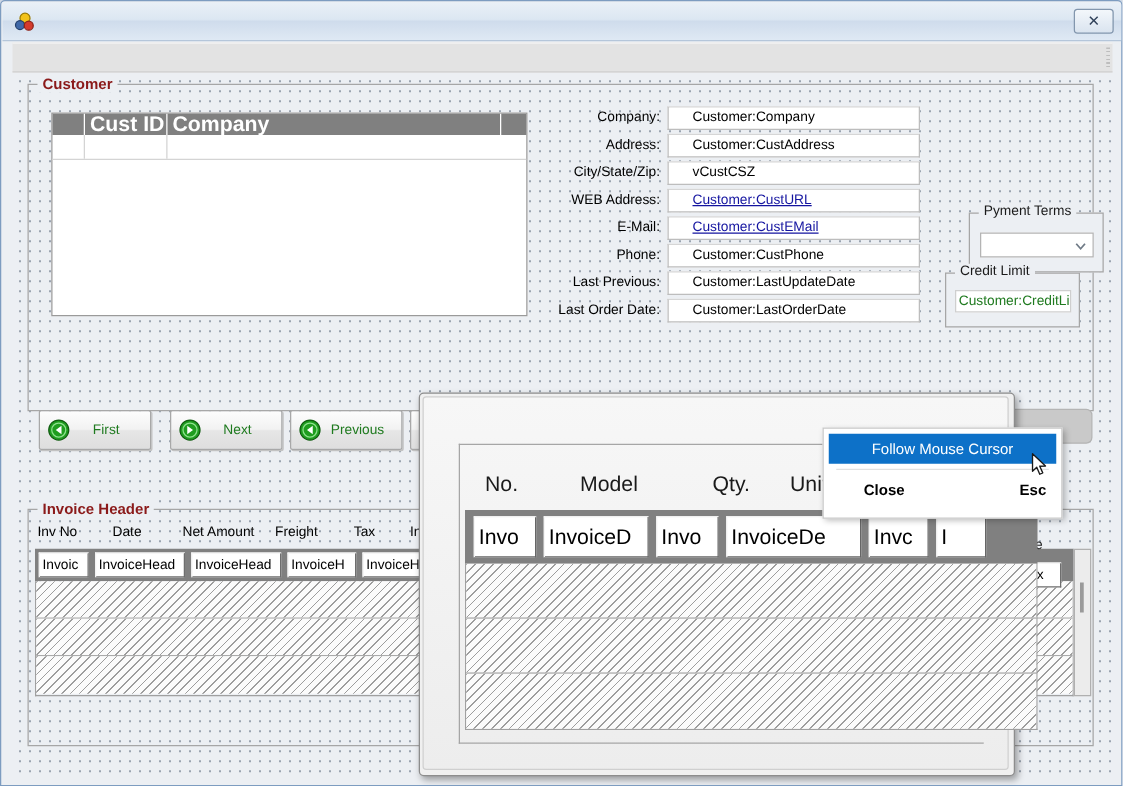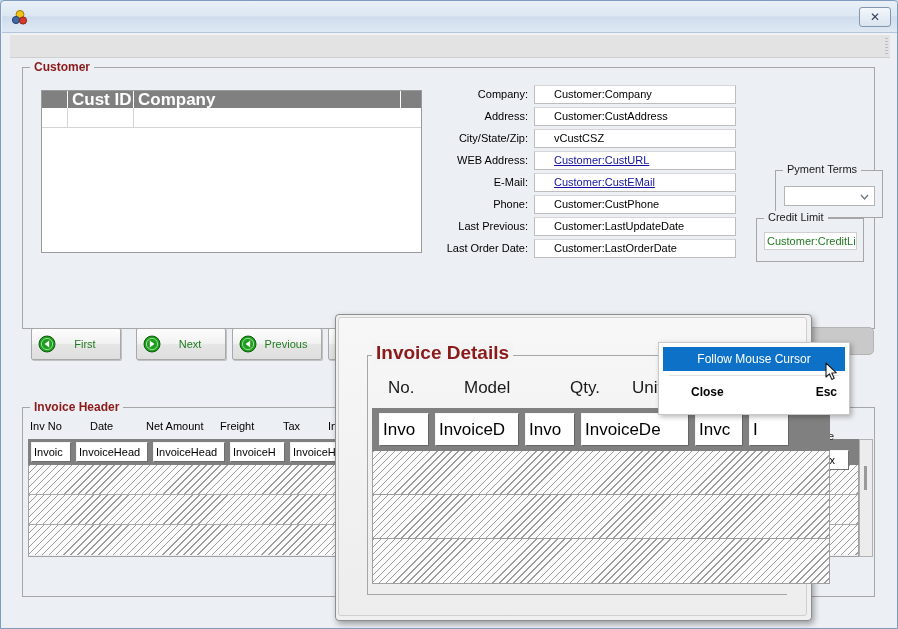--- a/index.html
+++ b/index.html
@@ -393,21 +393,20 @@
         </div>
       </div>
 
       <span id="price-frag">Price</span>
       <span id="detail-frag">ail:Ex</span>
 
       <div id="details-dialog">
         <div class="inner">
 
           <div class="groupbox" id="details-group">
-            <span class="gb-legend">Invoice Details</span>
 
             <div id="det-cols">
               <span class="col" style="left:16px">No.</span>
               <span class="col" style="left:92px">Model</span>
               <span class="col" style="left:198px">Qty.</span>
               <span class="col" style="left:260px">Unit</span>
             </div>
 
             <div id="det-fields">
               <span class="fbox" style="left:7px;width:50px">Invo</span>

